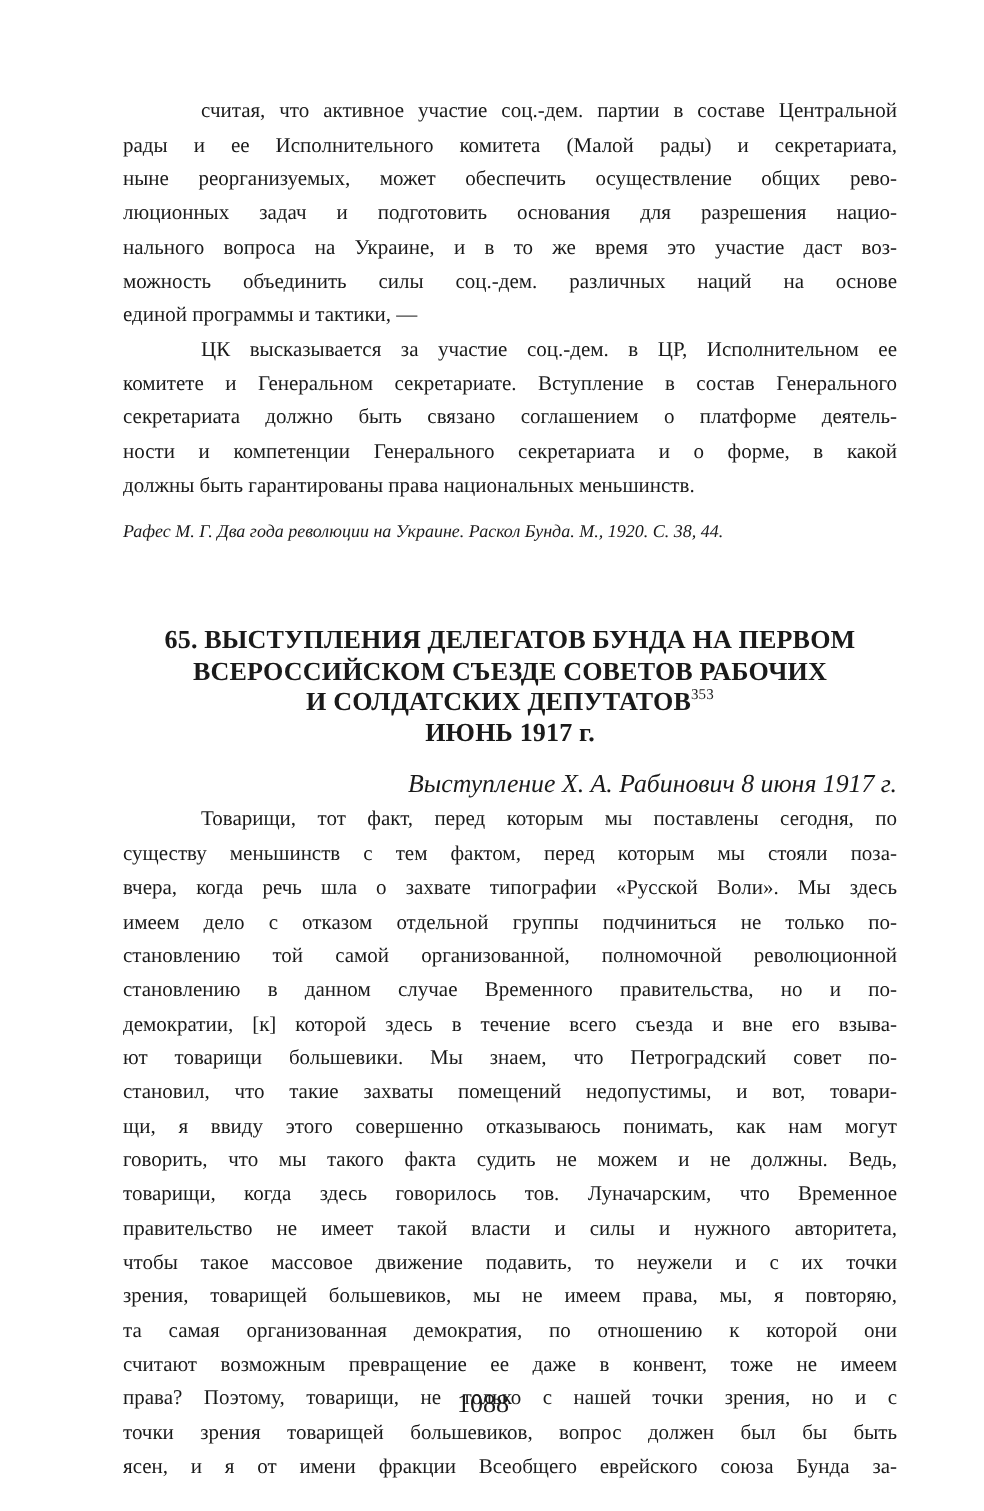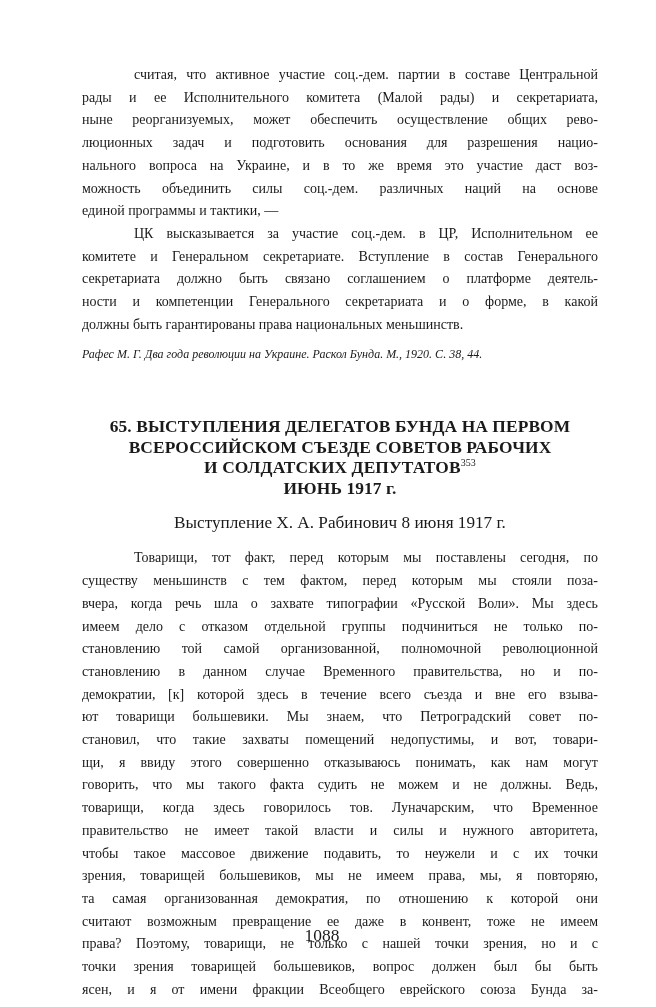--- a/index.html
+++ b/index.html
@@ -21,25 +21,25 @@
     font-style: italic; font-size: 12px; line-height: 20px; margin: 8px 0 0 0;
     white-space: nowrap;
   }
   .heading {
     margin-top: 52px; text-align: center; font-weight: bold;
     font-size: 17.4px; line-height: 20.5px; letter-spacing: 0.1px;
   }
   .heading .hl { display: block; }
   sup { font-size: 10px; font-weight: normal; vertical-align: 7px; line-height: 0; }
   .subtitle {
-    margin-top: 14px; text-align: center; 
+    margin-top: 14px; text-align: right; font-style: italic;
     font-size: 17.2px; line-height: 22px;
   }
   .subtitle .sl { display: block; }
-  .speech { margin-top: 13px; }
+  .speech { margin-top: 2px; }
   .pagenum {
     position: absolute; top: 925px; left: 0; width: 644px; text-align: center;
     font-size: 17.4px;
   }
 </style>
 </head>
 <body>
 
 <div class="page">
 

